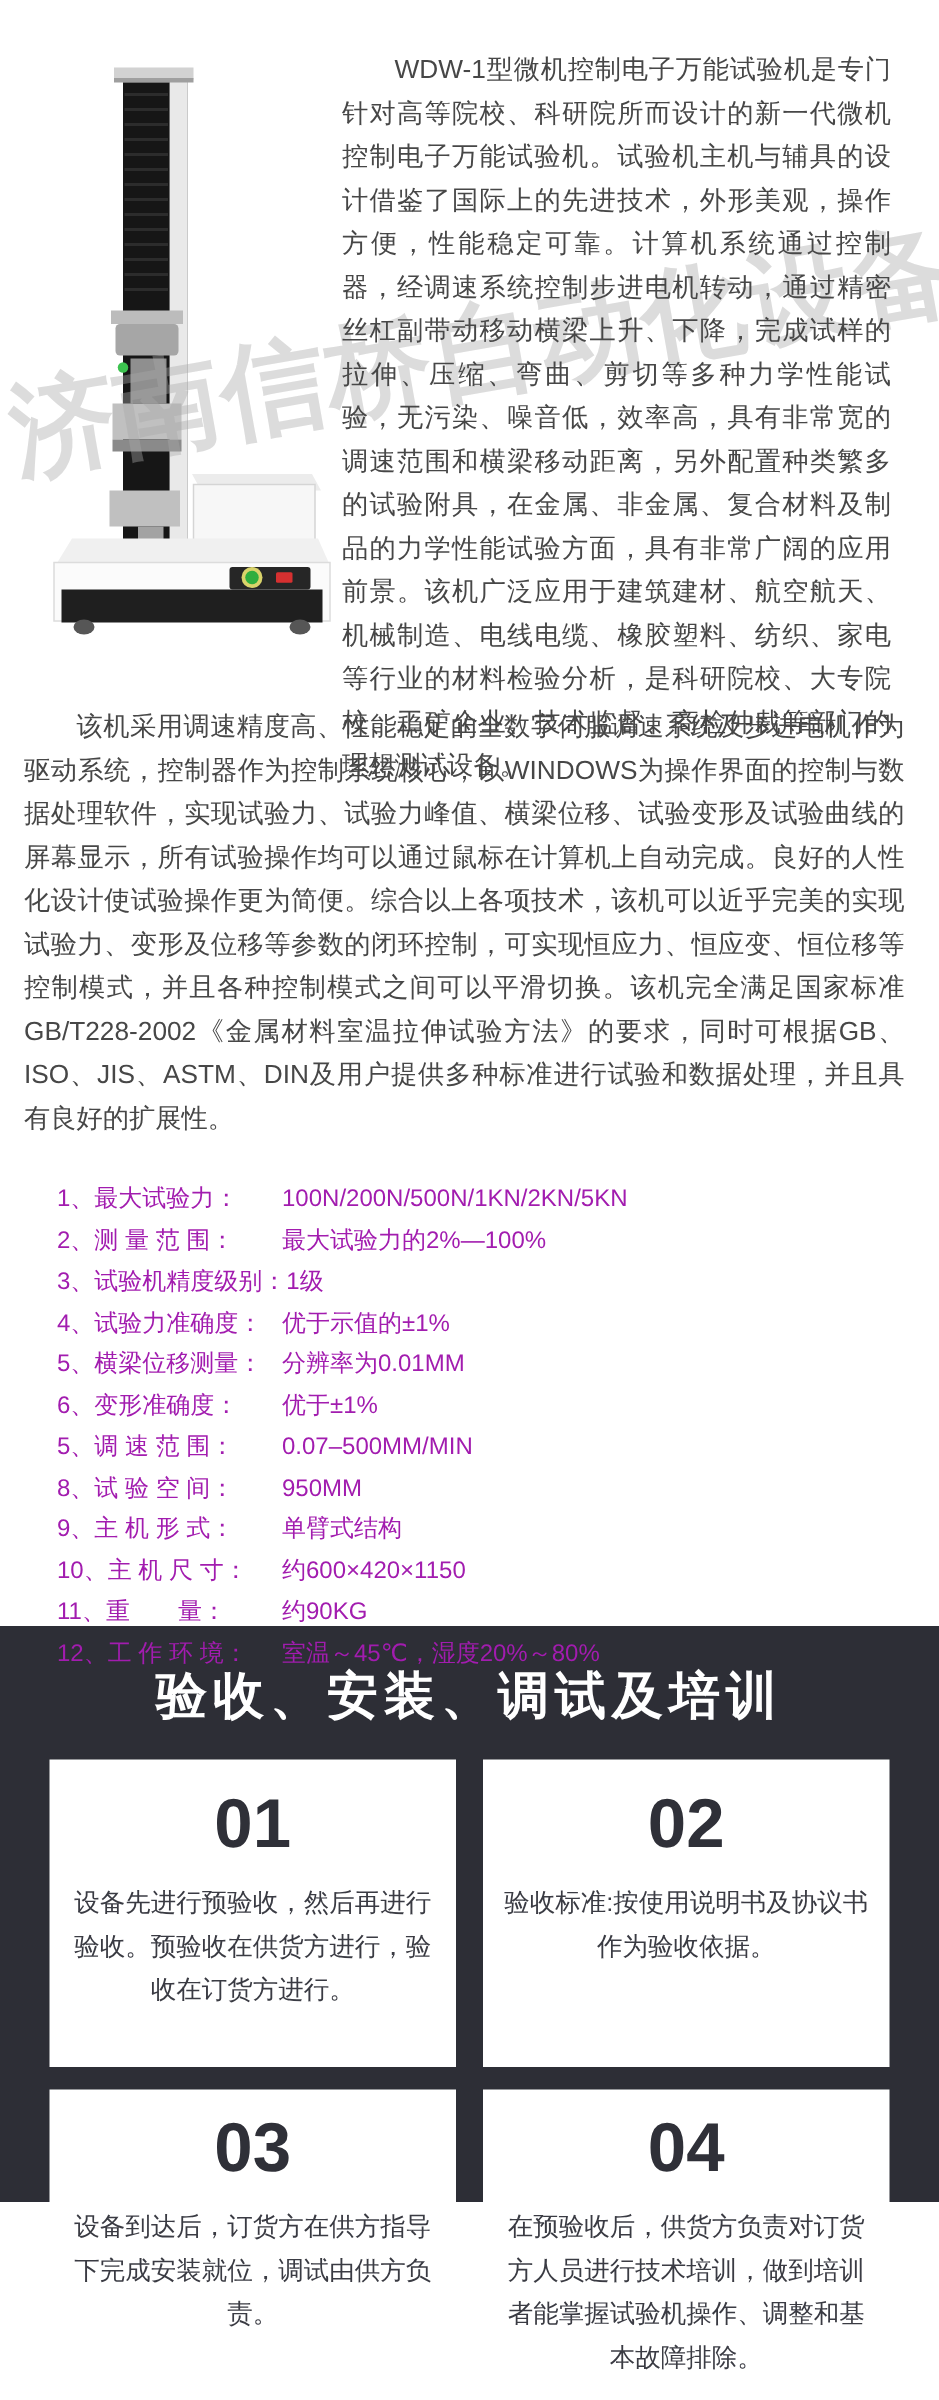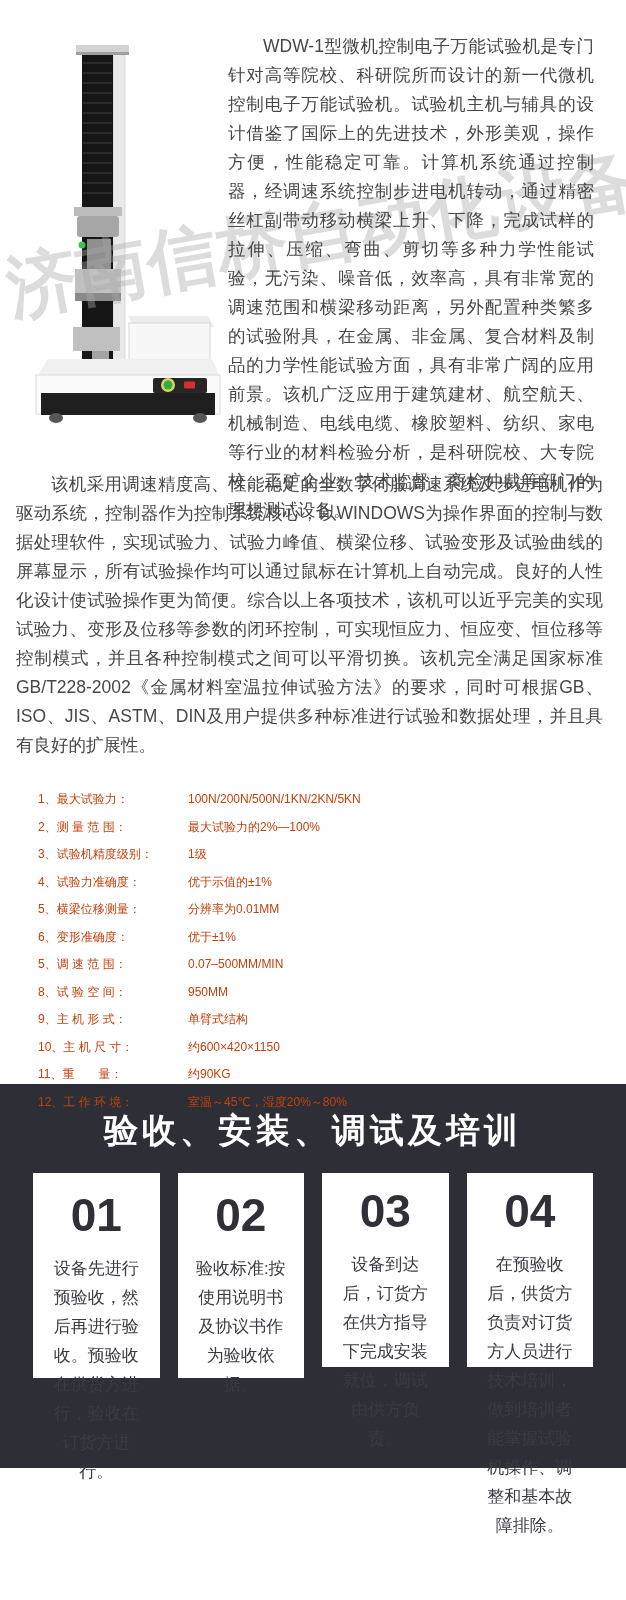--- a/index.html
+++ b/index.html
@@ -62,23 +62,23 @@
     text-indent:2em;
   }
   
   .specs {
     margin:26px 18px 0 38px;
     position:relative;
     z-index:3;
   }
   .spec-row {
     display:flex;
-    font-size:12px;
+    font-size:16px;
     line-height:27.5px;
-    color:#c2410c;
+    color:#a21caf;
     justify-content:space-between;
   }
   .spec-label {
     flex:0 0 auto;
     min-width:150px;
     white-space:pre;
   }
   .spec-value { flex:1; }
   
   .dark-section {
@@ -91,21 +91,21 @@
   .section-title {
     padding-top:24px;
     text-align:center;
     color:#ffffff;
     font-size:34px;
     font-weight:bold;
     letter-spacing:4px;
   }
   .cards {
     display:grid;
-    grid-template-columns:1fr 1fr 1fr 1fr;
+    grid-template-columns:1fr 1fr;
     column-gap:18px;
     row-gap:15px;
     padding:19px 33px 0 33px;
   }
   .card {
     background:#ffffff;
     text-align:center;
     padding:16px 13px 0 13px;
   }
   .card.r1 { height:205px; }

